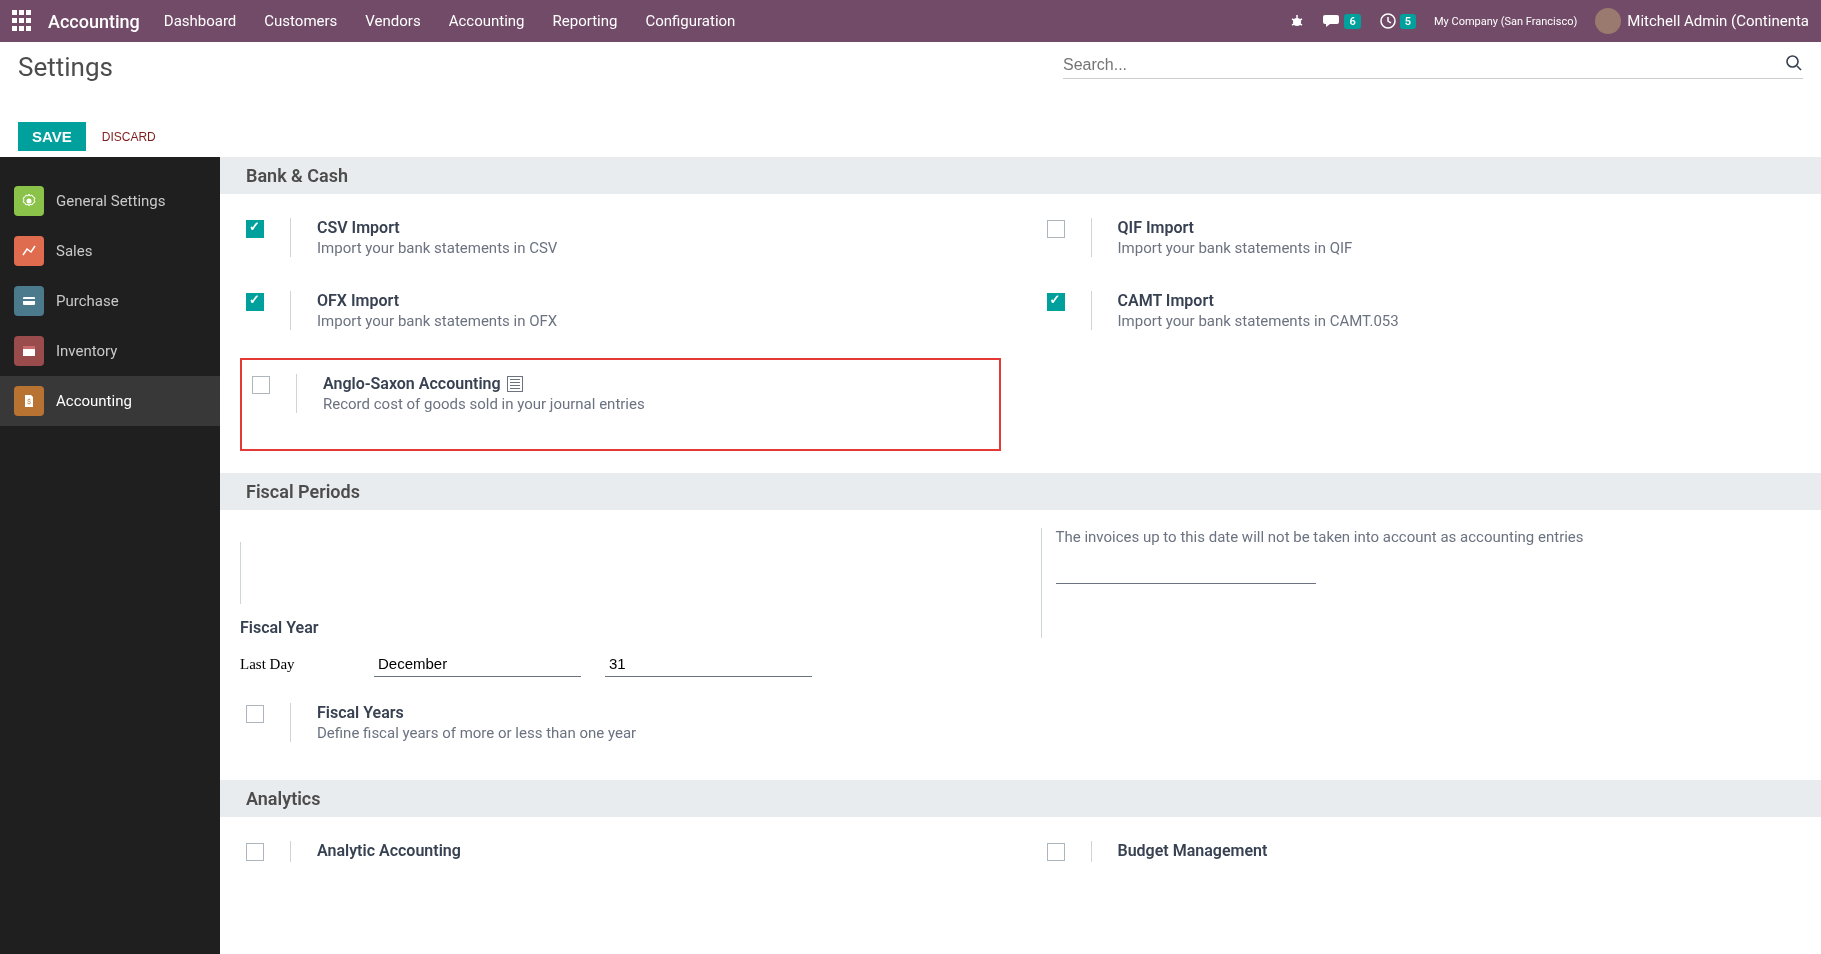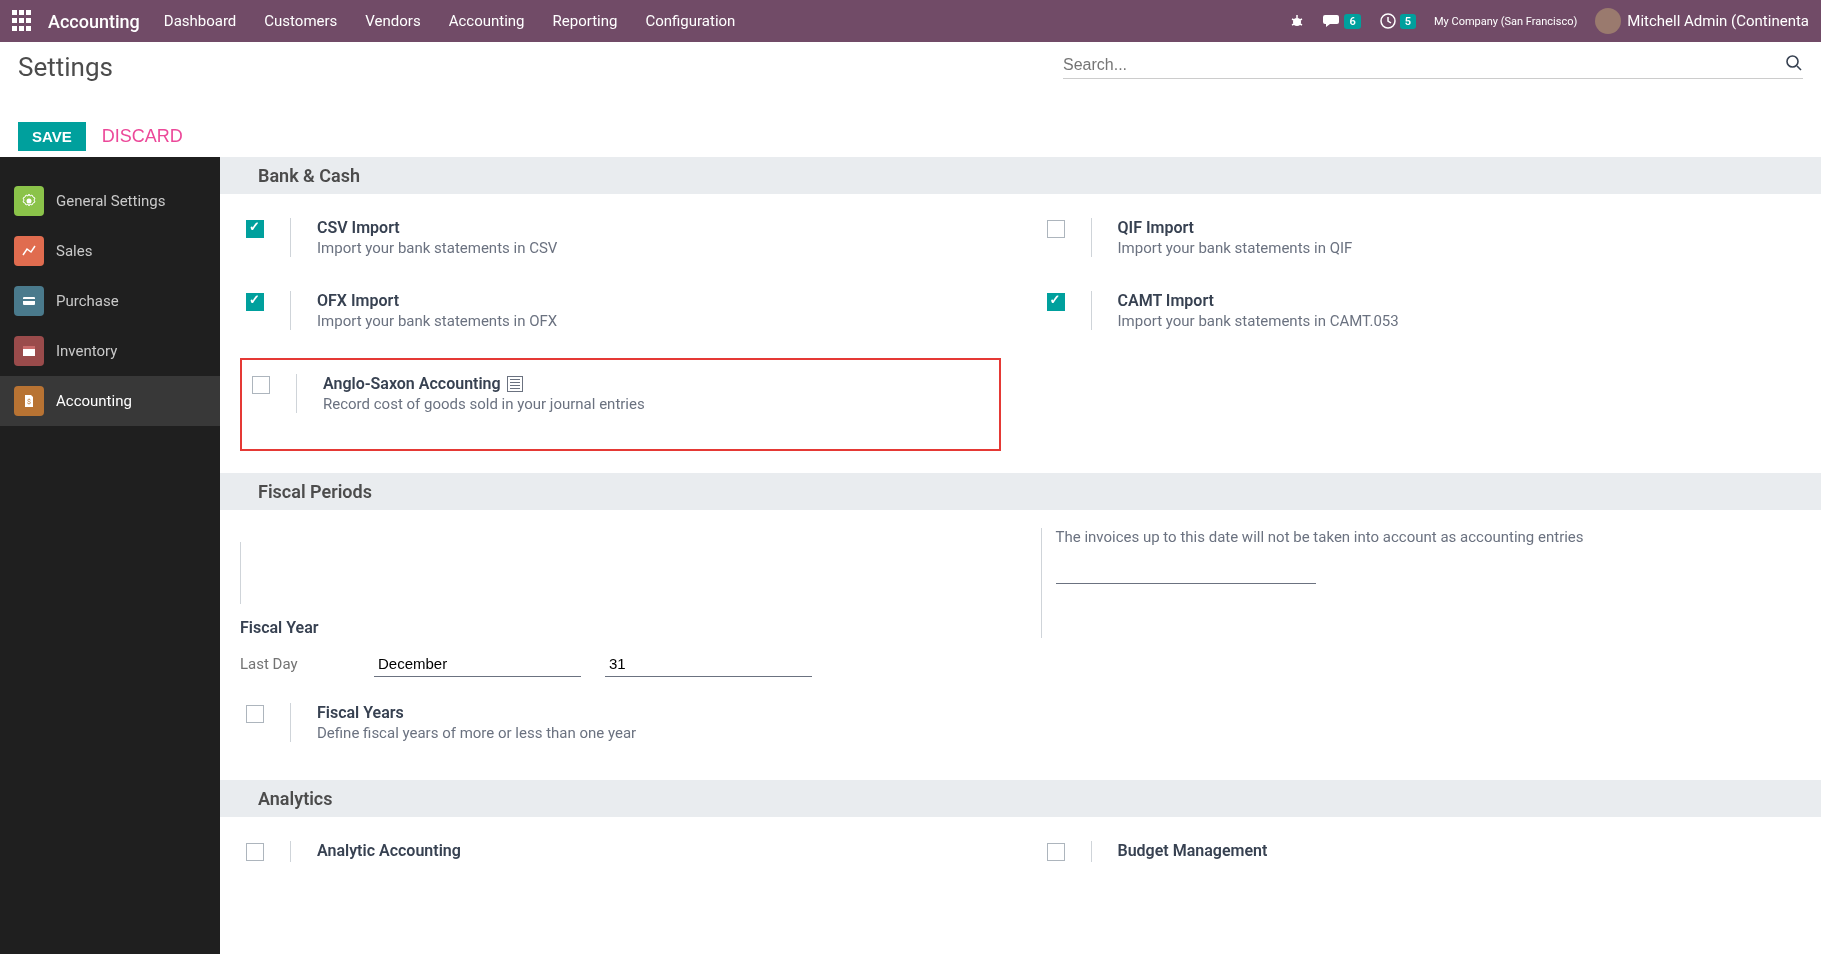--- a/index.html
+++ b/index.html
@@ -15,56 +15,56 @@
 .topnav .icon-btn { position: relative; display: flex; align-items: center; }
 .topnav .badge { background: #00a09d; color: #fff; font-size: 11px; padding: 1px 5px; border-radius: 3px; margin-left: 3px; font-weight: 600; }
 .topnav .company { font-size: 11px; text-align: center; }
 .topnav .avatar { width: 26px; height: 26px; border-radius: 50%; background: #9a7a6e; display: inline-block; margin-right: 6px; }
 .topnav .user { display: flex; align-items: center; font-size: 15px; }
 
 .subheader { display: flex; align-items: flex-start; justify-content: space-between; padding: 10px 18px 6px 18px; }
 .subheader h1 { font-size: 26px; font-weight: 400; color: #4c4c4c; margin-bottom: 8px; }
 .btn-row { display: flex; align-items: center; gap: 16px; margin-top: 40px; }
 .btn-save { background: #00a09d; color: #fff; border: none; padding: 6px 14px; font-size: 15px; font-weight: 600; cursor: pointer; }
-.btn-discard { background: none; border: none; color: #ec4899; font-size: 18px; font-weight: 500; cursor: pointer; }
+.btn-discard { background: none; border: none; color: #7f1d1d; font-size: 12px; font-weight: 500; cursor: pointer; }
 .search-wrap { flex: 1; max-width: 740px; margin-left: auto; position: relative; display: flex; align-items: center; border-bottom: 1px solid #ccc; padding: 4px 0; }
 .search-wrap input { border: none; outline: none; width: 100%; font-size: 16px; color: #6b7280; }
 .search-wrap .search-ic { position: absolute; right: 0; top: 2px; }
 
 .layout { display: flex; min-height: calc(100vh - 130px); }
 .sidebar { width: 220px; background: #1f1f1f; padding-top: 19px; }
 .side-item { display: flex; align-items: center; gap: 12px; padding: 10px 14px; color: #c9c9c9; font-size: 15px; cursor: pointer; }
 .side-item.active { background: #383838; color: #fff; }
 .side-ic { width: 30px; height: 30px; display: inline-flex; align-items: center; justify-content: center; border-radius: 4px; font-size: 15px; color: #fff; }
 .ic-gen { background: #8bc34a; }
 .ic-sales { background: #e06c4f; }
 .ic-purch { background: #4a7a8c; }
 .ic-inv { background: #9a4b4b; }
 .ic-acc { background: #b87333; }
 
 .content { flex: 1; overflow-y: auto; padding-bottom: 40px; }
-.section-title { background: #e9ecef; padding: 8px 38px; font-size: 18px; font-weight: 600; color: #4c4c4c; }
+.section-title { background: #e9ecef; padding: 8px 26px; font-size: 18px; font-weight: 600; color: #4c4c4c; }
 .section-body { padding: 18px 20px 10px 20px; }
 .row2 { display: flex; gap: 40px; }
 .col2 { flex: 1; }
 
 .setting-item { display: flex; gap: 26px; margin-bottom: 22px; padding: 6px; }
 .setting-item.highlighted { border: 2px solid #e53935; padding: 14px 10px 36px 10px; margin-bottom: 12px; }
 .chk { width: 18px; height: 18px; border: 1px solid #adb5bd; flex-shrink: 0; margin-top: 2px; cursor: pointer; position: relative; }
 .chk.checked { background: #00a09d; border-color: #00a09d; }
 .chk.checked::after { content: "✓"; color: #fff; position: absolute; top: -2px; left: 2px; font-size: 13px; font-weight: bold; }
 .vbar { width: 1px; background: #cfd4d9; align-self: stretch; flex-shrink: 0; }
 .setting-text { flex: 1; }
 .setting-title { font-size: 16px; font-weight: 600; color: #374151; margin-bottom: 2px; display: flex; align-items: center; gap: 6px; }
 .setting-desc { font-size: 15px; color: #6b7280; }
 .bldg-ic { width: 16px; height: 16px; border: 1px solid #6b7280; display: inline-block; position: relative; }
 .bldg-ic::before { content: ""; position: absolute; top: 2px; left: 2px; right: 2px; bottom: 2px; background: repeating-linear-gradient(to bottom, #6b7280 0 1px, transparent 1px 3px); }
 
 .fiscal-row { display: flex; align-items: center; gap: 24px; margin-top: 14px; }
-.fiscal-label { font-size: 15px; color: #737373; width: 110px; }
+.fiscal-label { font-size: 15px; color: #000000; width: 110px; font-family: Liberation Serif, serif; }
 .sel { border: none; border-bottom: 1px solid #6b7280; padding: 4px 4px; font-size: 15px; min-width: 190px; background: transparent; }
 .inp { border: none; border-bottom: 1px solid #6b7280; padding: 4px 4px; font-size: 15px; min-width: 190px; }
 .threshold-line { border-bottom: 1px solid #6b7280; height: 24px; width: 260px; margin-top: 14px; }
 
 svg { display: block; }
 </style>
 </head>
 <body>
 
 <div class="topnav">

